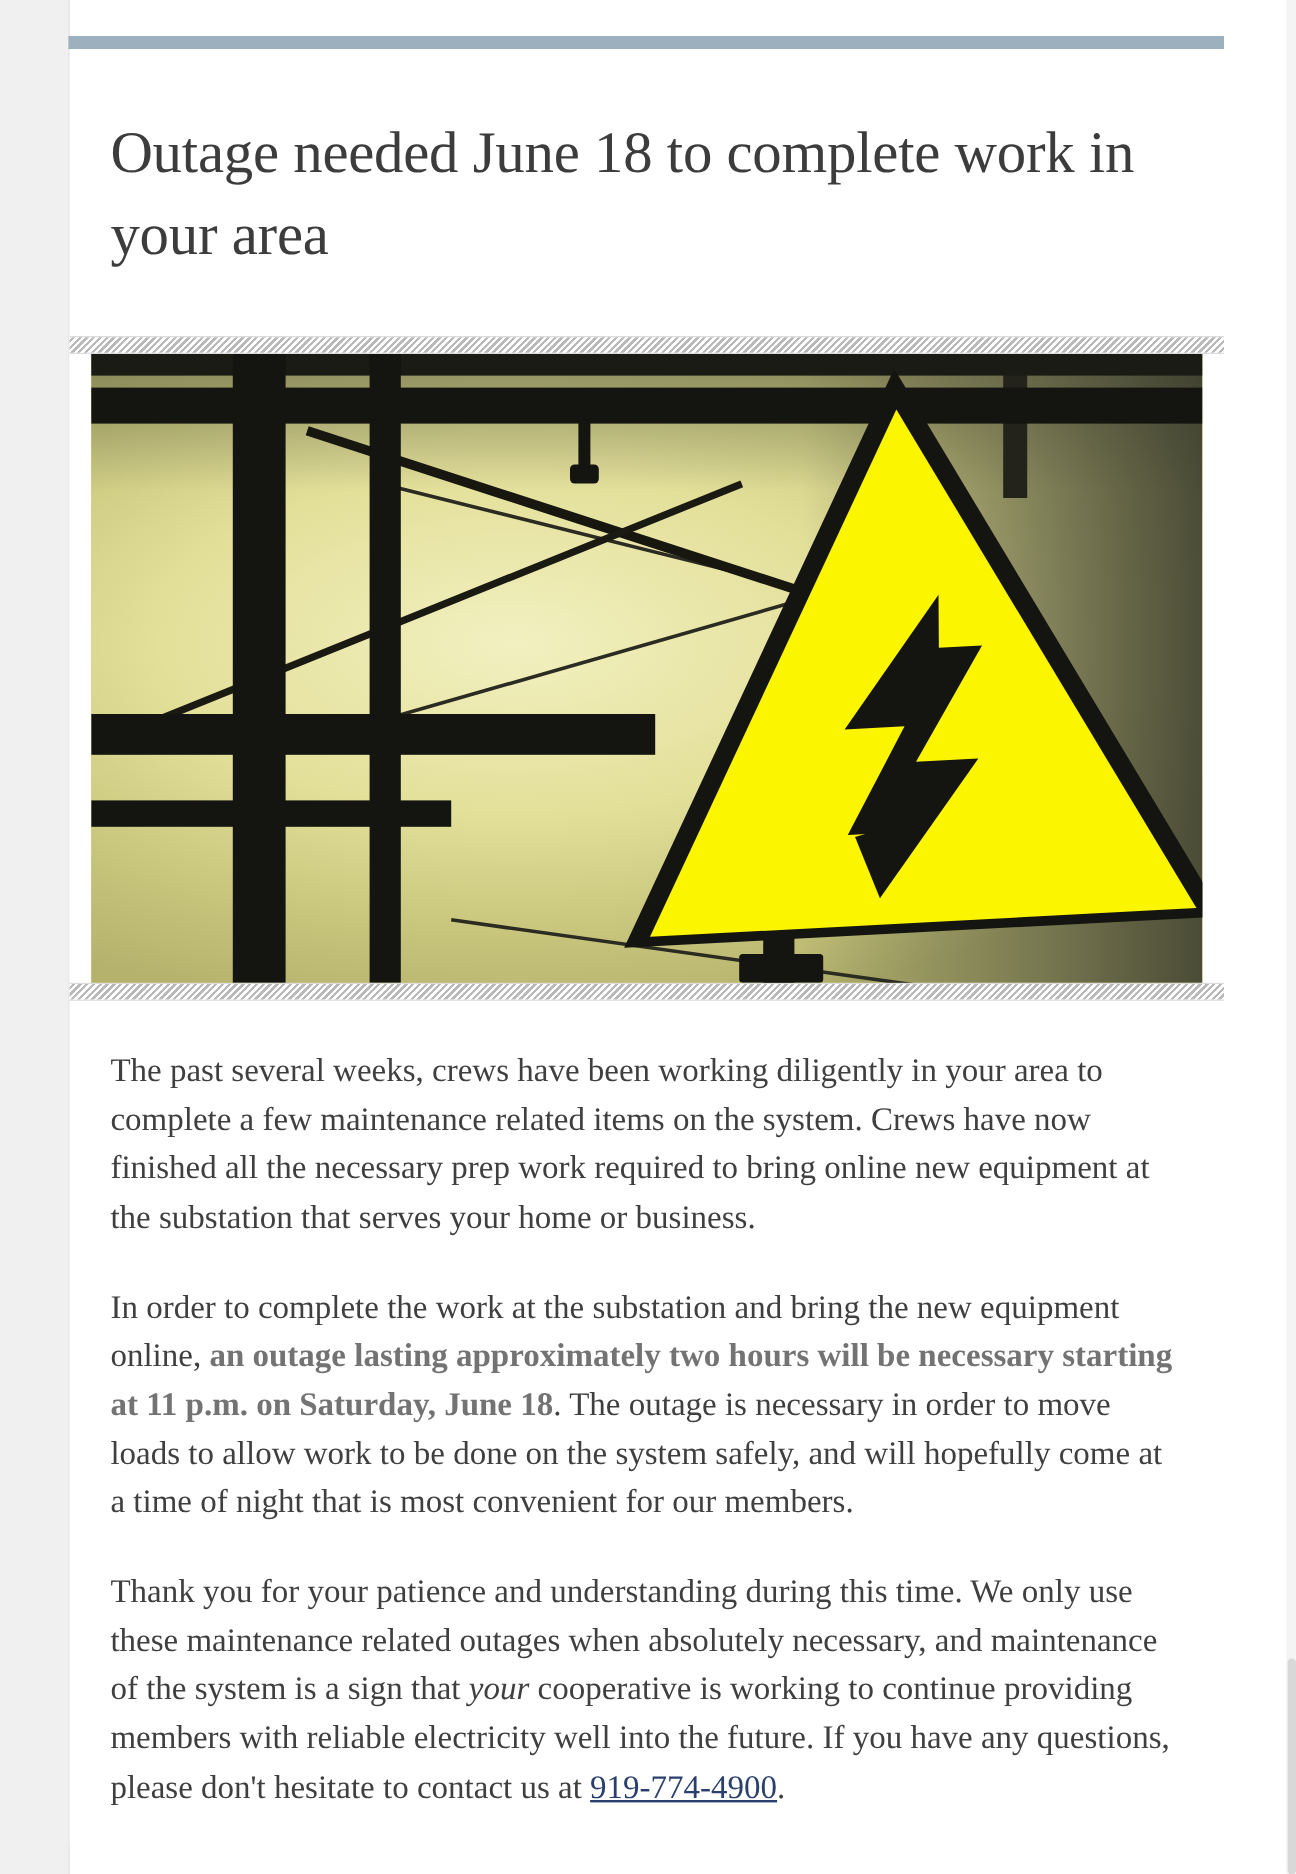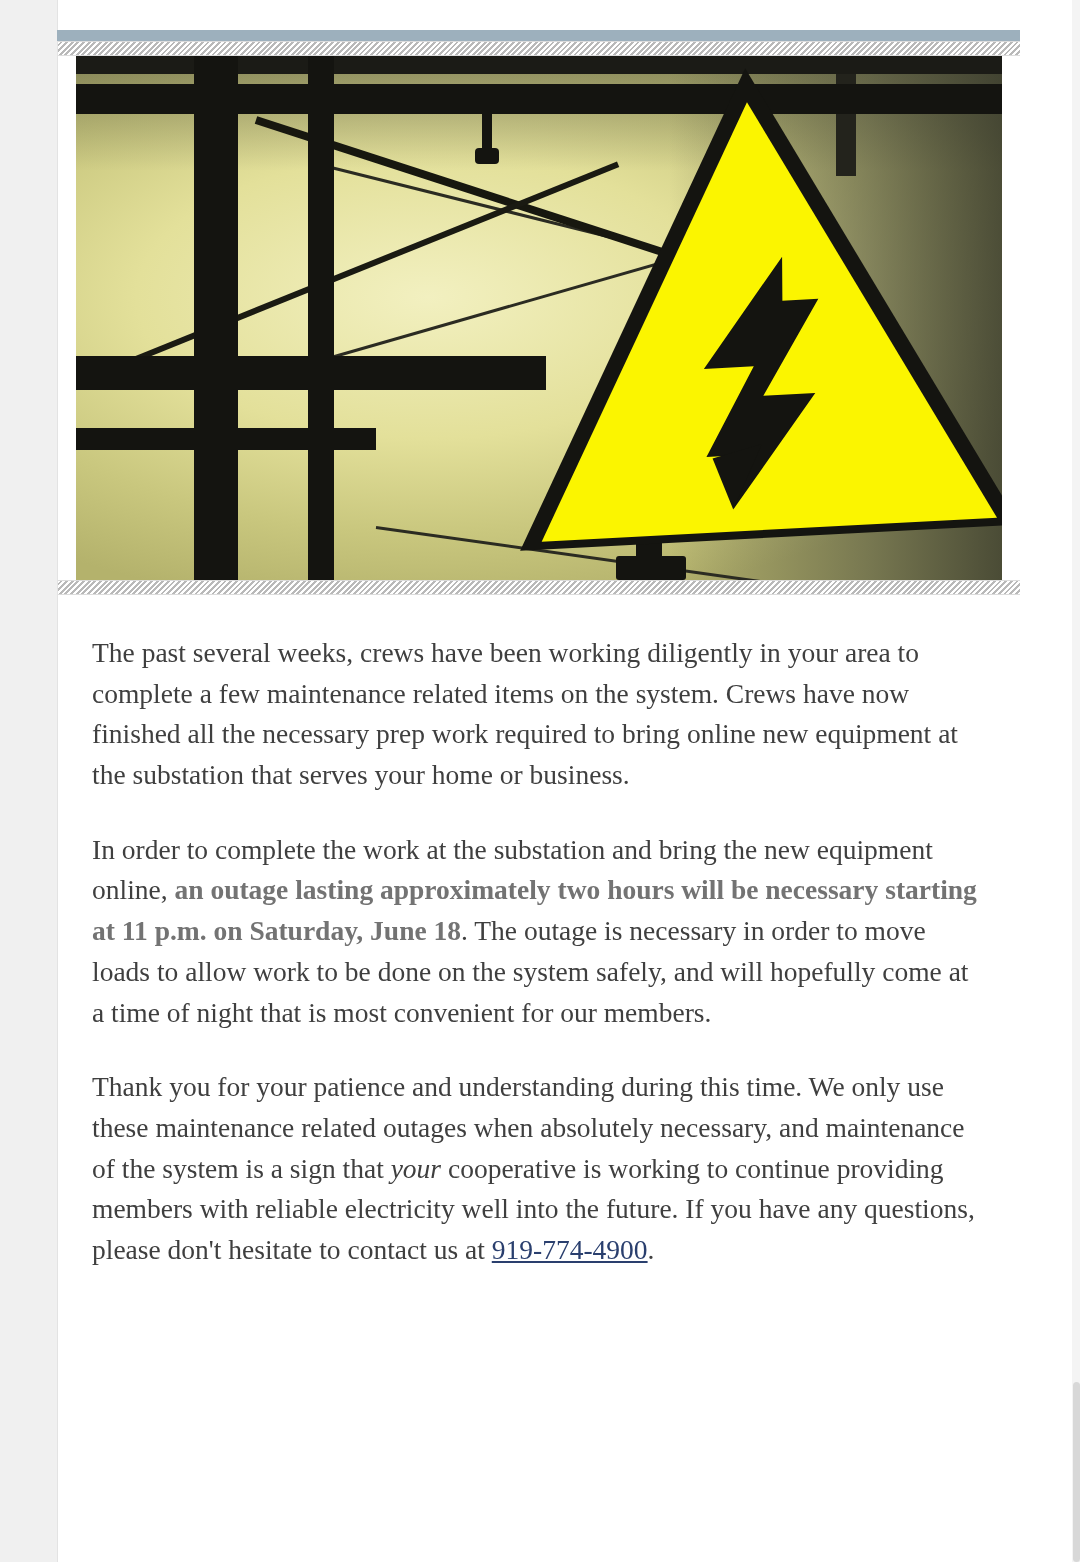--- a/index.html
+++ b/index.html
@@ -237,20 +237,21 @@
 <body>
 
 <div class="page">
 
   <div class="left-gutter"></div>
   <div class="right-gutter"></div>
   <div class="top-rule"></div>
 
   <div class="content">
 
+    <h1 class="title">Outage needed June 18 to complete work in your area</h1>
 
     <div class="hatch"></div>
 
     <div class="hero-wrap">
       <div class="hero">
         <div class="sky"></div>
         <div class="sky-dark-top"></div>
         <div class="sky-dark-right"></div>
 
         <div class="beam beam-v-right"></div>

